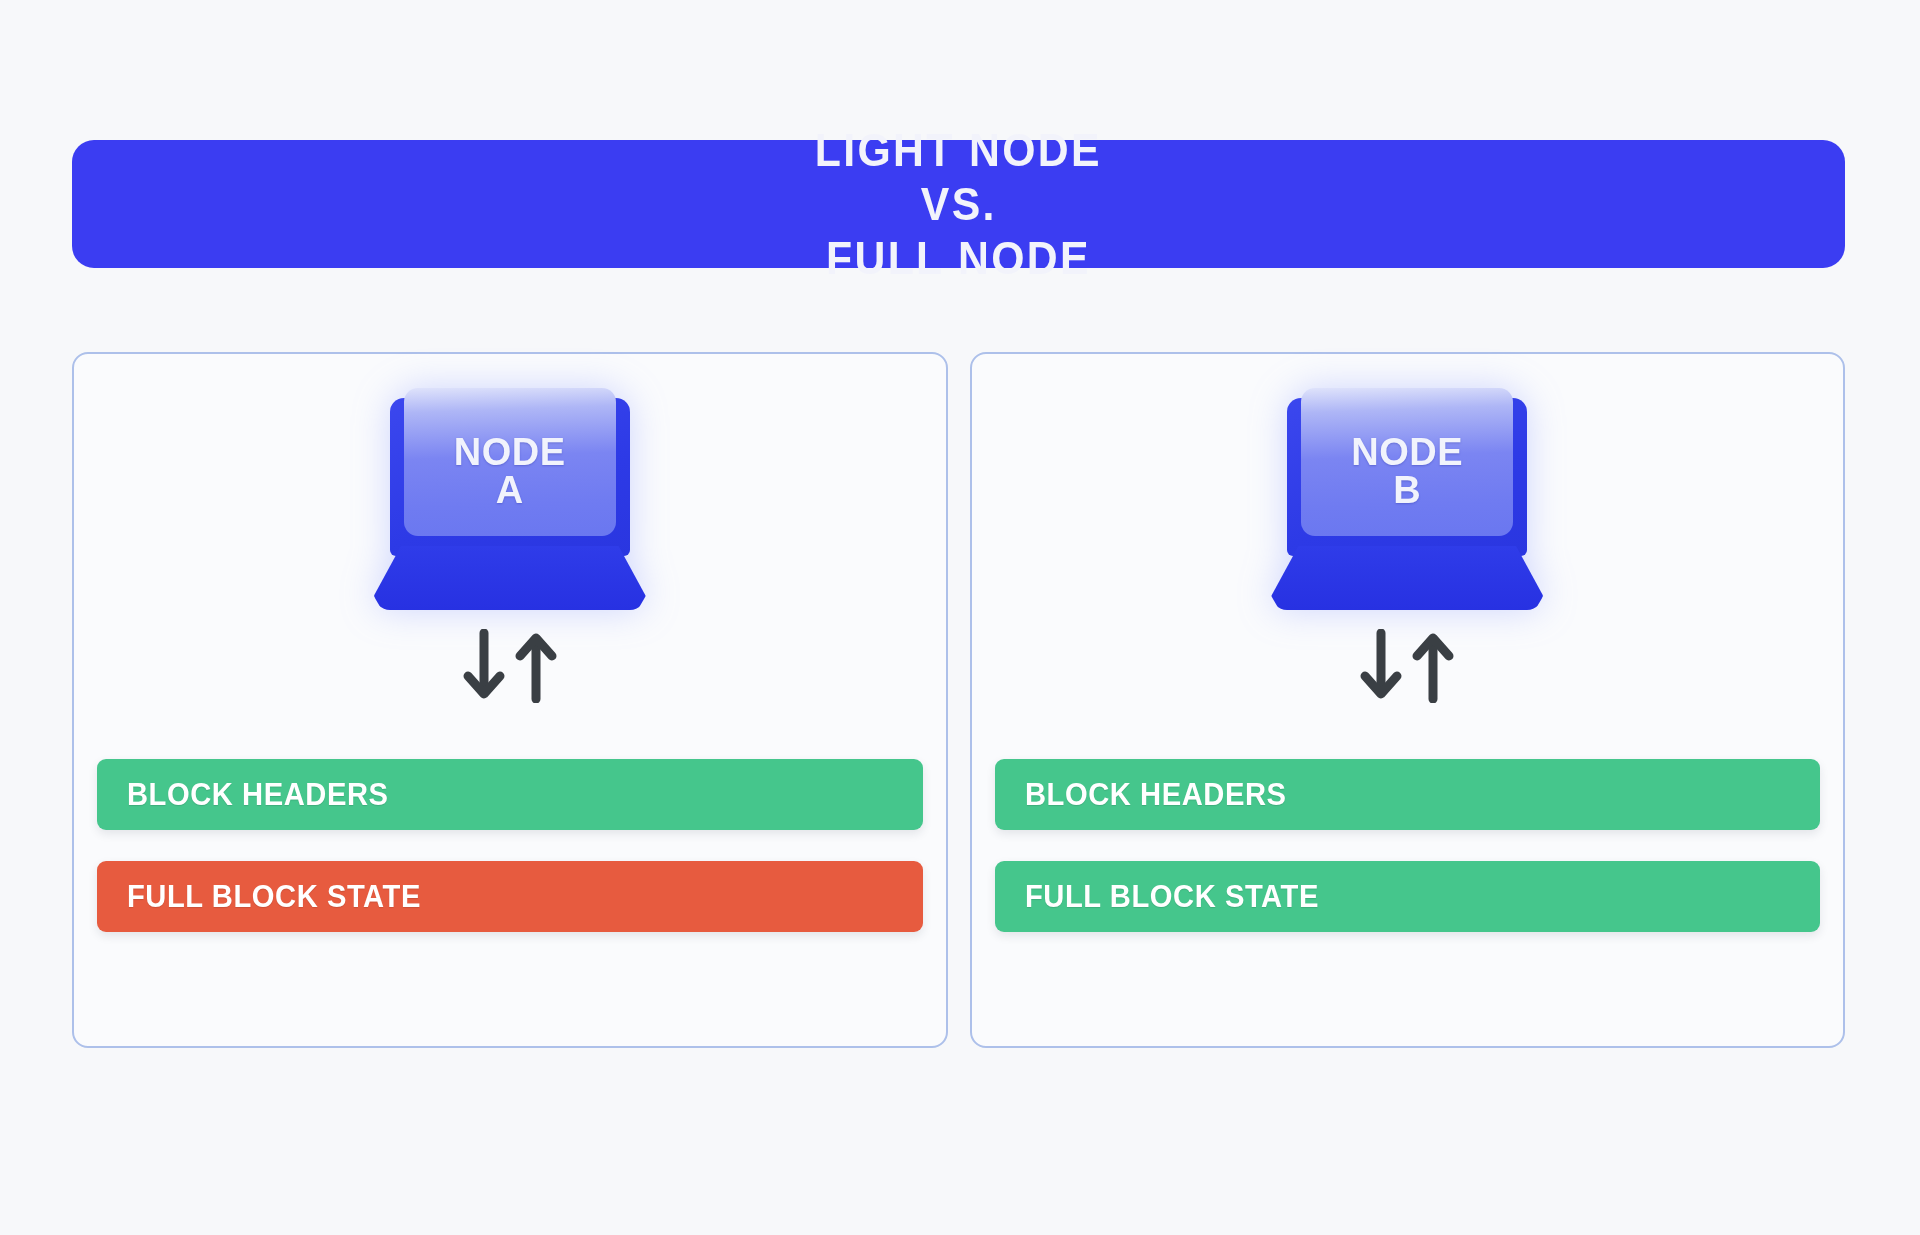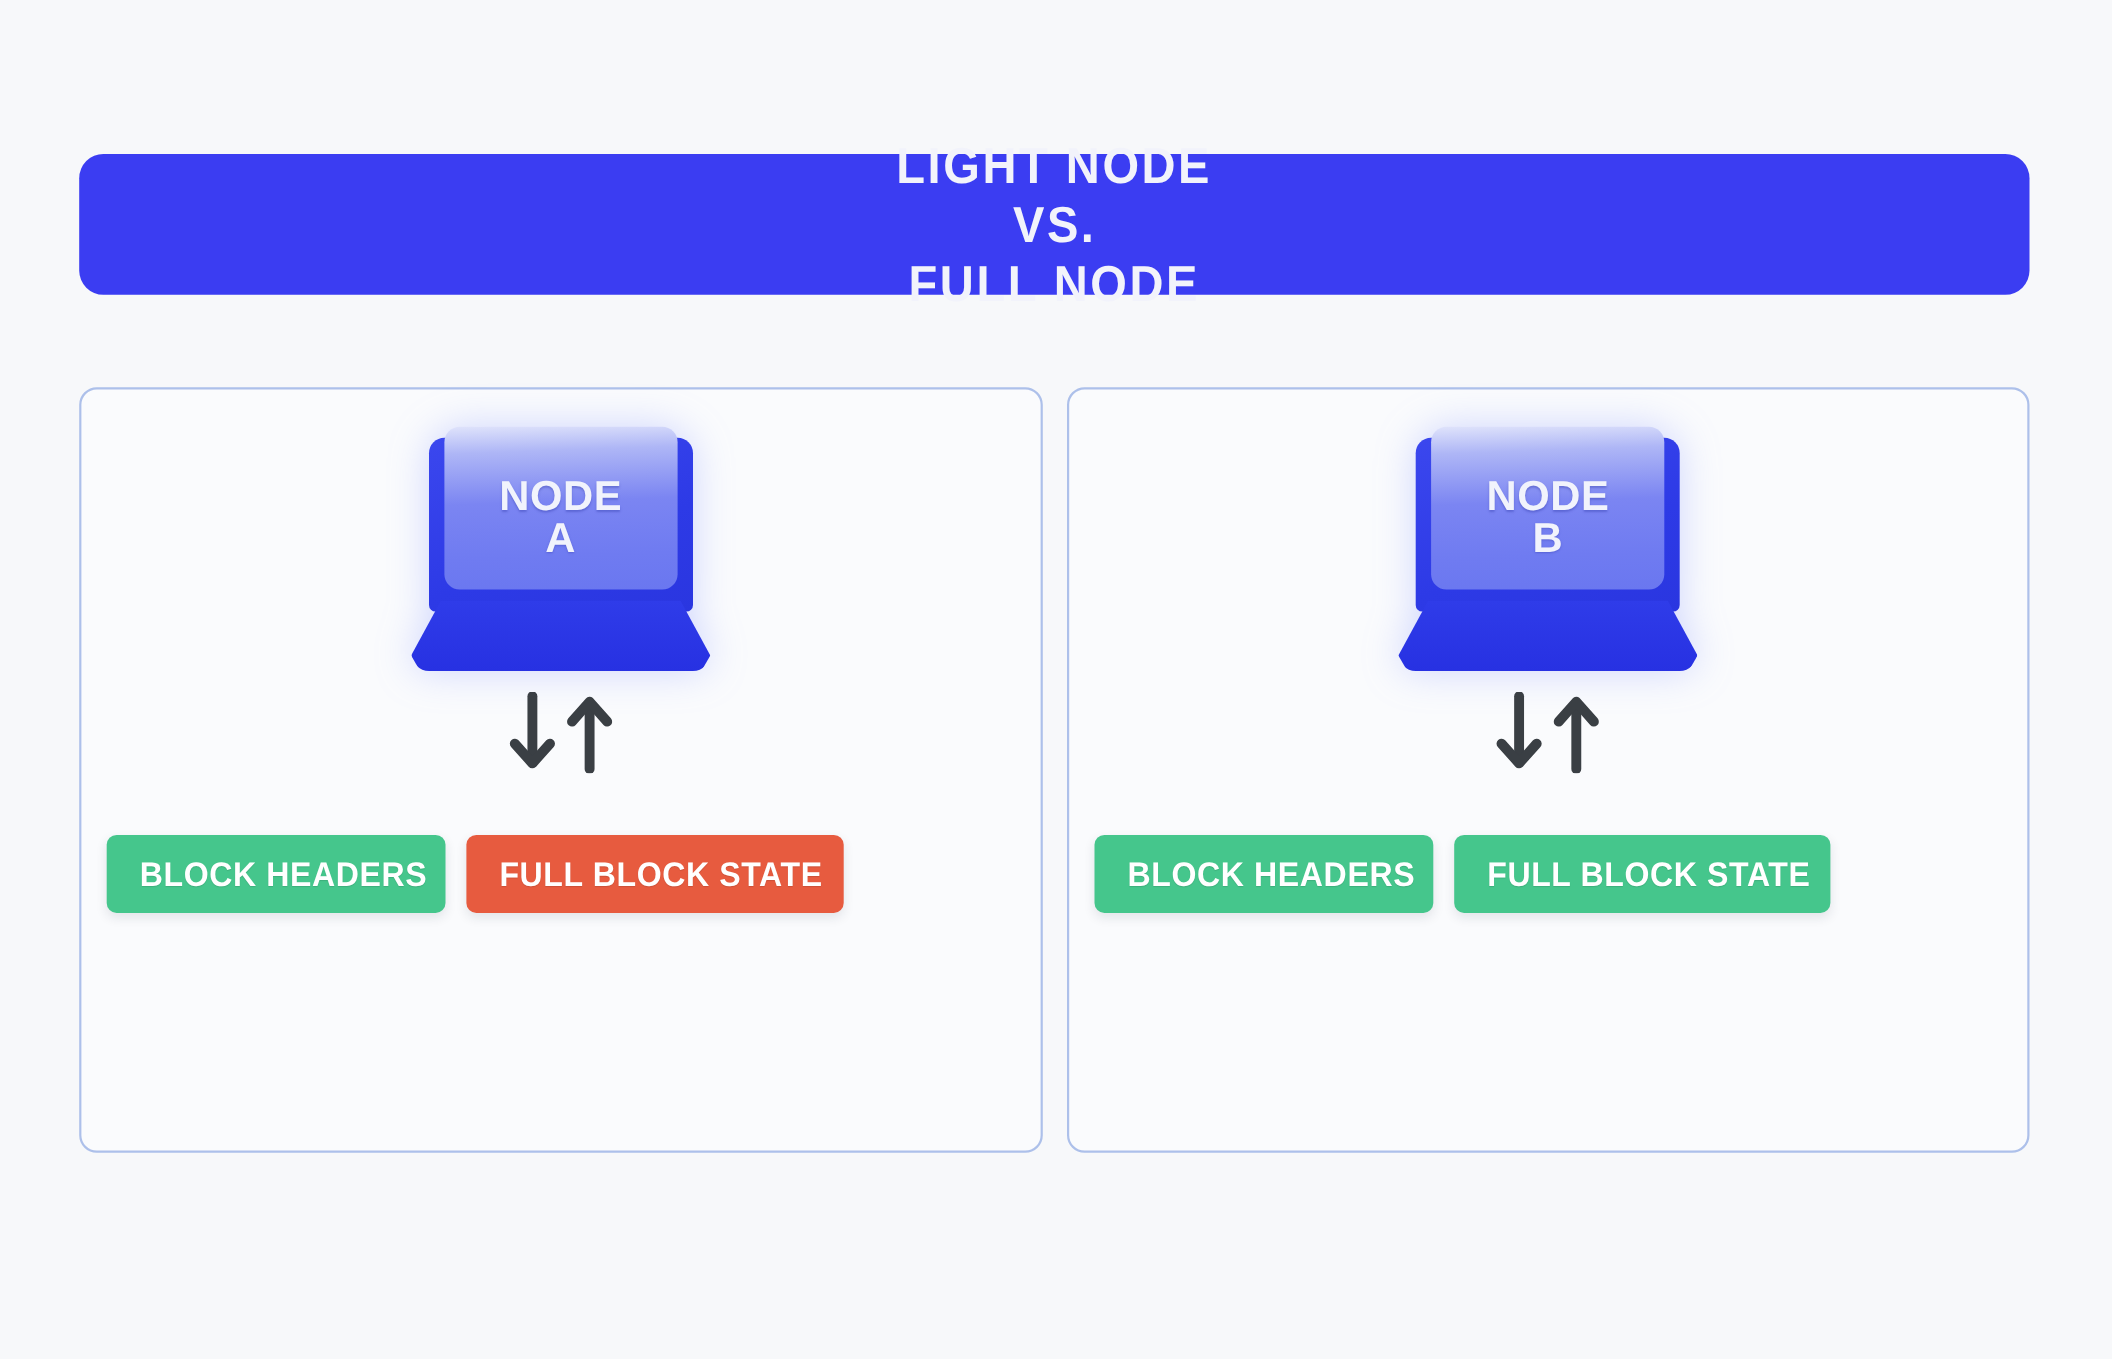--- a/index.html
+++ b/index.html
@@ -159,22 +159,22 @@
   }
   .arrow-svg { display: block; }
 
   
   .bars {
     position: absolute;
     left: 23px;
     right: 23px;
     top: 405px;
     display: flex;
-    flex-direction: row;
-    gap: 19px;
+    flex-direction: column;
+    gap: 31px;
   }
   .bar {
     height: 71px;
     border-radius: 9px;
     display: flex;
     align-items: center;
     padding-left: 30px;
     box-sizing: border-box;
     box-shadow: 0 4px 10px rgba(30,40,60,0.10);
   }

